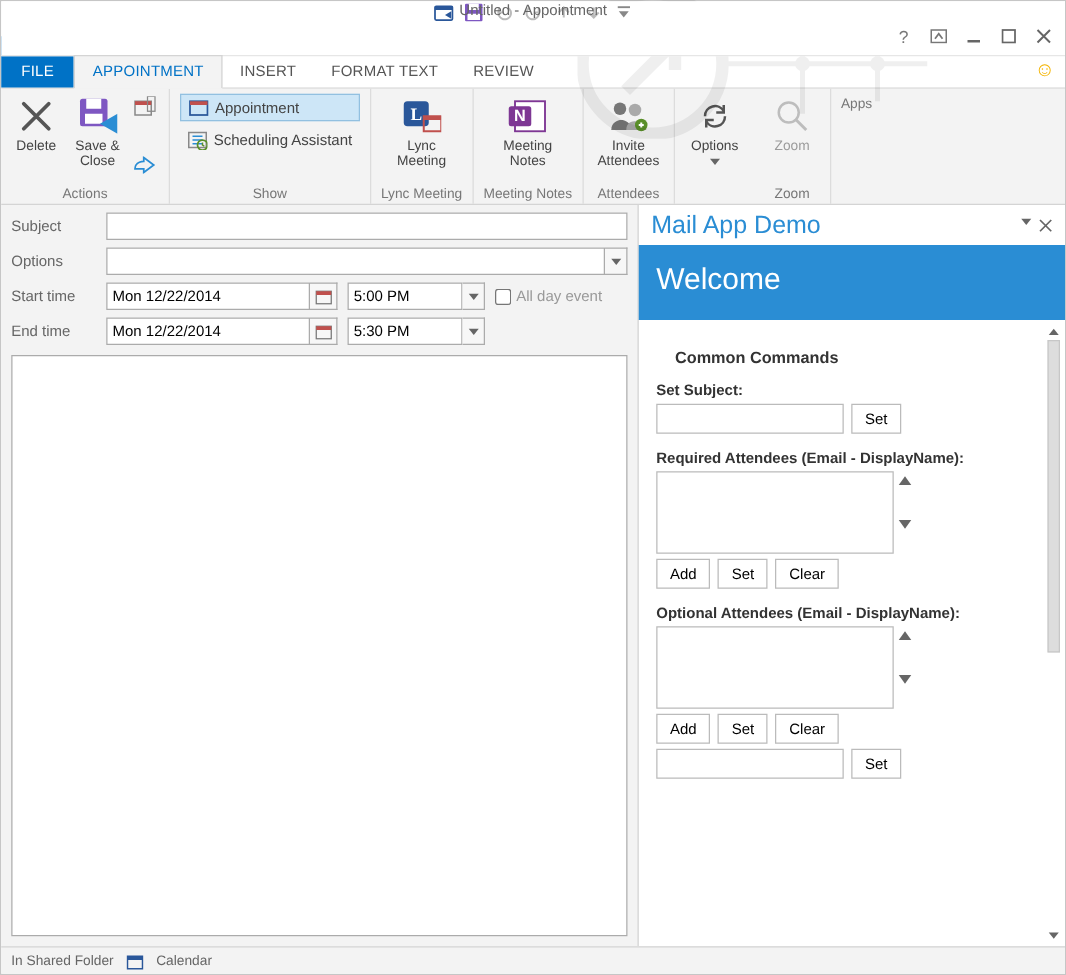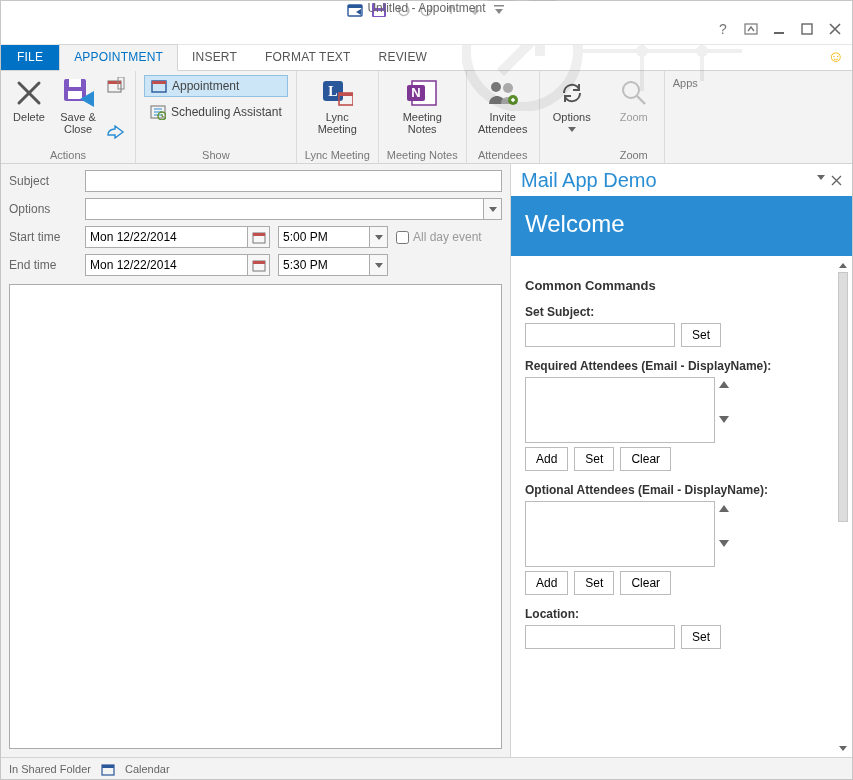--- a/index.html
+++ b/index.html
@@ -52,21 +52,21 @@
   .statusbar { height:22px; background:#f3f3f3; border-top:1px solid #d4d4d4; display:flex; align-items:center; padding:0 8px; gap:10px; font-size:11px; color:#666;}
   .statusbar .ic { width:14px; height:14px; }
   
   .pane { flex:1; display:flex; flex-direction:column; min-width:0;}
   .panehead { height:32px; display:flex; align-items:center; padding:0 10px; }
   .panehead .title2 { color:#2a8dd4; font-size:20px; font-weight:400; }
   .panehead .ctrls { margin-left:auto; display:flex; gap:6px; color:#666;}
   .welcomebar { background:#2a8dd4; color:#fff; font-size:24px; font-weight:300; padding:14px 14px 18px; }
   .panebody { flex:1; overflow-y:hidden; position:relative; padding:12px 18px 12px 14px; }
   .panebody h3 { font-size:17px; font-weight:600; color:#333; margin:6px 0 12px; }
-  .panebody .sub { font-weight:600; font-size:13px; margin:10px 0 6px; }
+  .panebody .sub { font-weight:600; font-size:13px; margin:10px 15px 6px; }
   .panebody label.field { display:block; font-weight:600; font-size:12px; margin:12px 0 4px;}
   .panebody input.txt { height:24px; width:150px; border:1px solid #bbb; padding:0 4px; font-family:inherit;}
   .panebody textarea.txt { width:190px; height:66px; border:1px solid #bbb; resize:none; font-family:inherit; font-size:12px; padding:2px 4px;}
   .panebody .btn { height:24px; padding:0 10px; border:1px solid #bbb; background:#fff; font-family:inherit; font-size:12px; cursor:pointer; }
   .panebody .row { display:flex; gap:6px; align-items:flex-start; margin-bottom:4px;}
   .spin { width:14px; display:flex; flex-direction:column; gap:28px; margin-left:-2px; margin-top:4px;}
   .spin .tri { width:0;height:0;border-left:5px solid transparent;border-right:5px solid transparent;}
   .spin .up { border-bottom:7px solid #666;}
   .spin .dn { border-top:7px solid #666;}
   .panebody .scrollbar-outer { position:absolute; right:2px; top:2px; bottom:2px; width:14px; display:flex; flex-direction:column; align-items:center; }
@@ -440,21 +440,20 @@
             <div class="tri up"></div>
             <div class="tri dn"></div>
           </div>
         </div>
         <div class="row">
           <button class="btn">Add</button>
           <button class="btn">Set</button>
           <button class="btn">Clear</button>
         </div>
 
-        <label class="field">Location:</label>
         <div class="row">
           <input class="txt" style="">
           <button class="btn">Set</button>
         </div>
 
         <div class="scrollbar-outer">
           <div class="sbbtn">
               <span class="tri-up-sm"></span>
             </div>
           <div class="sbtrack">

